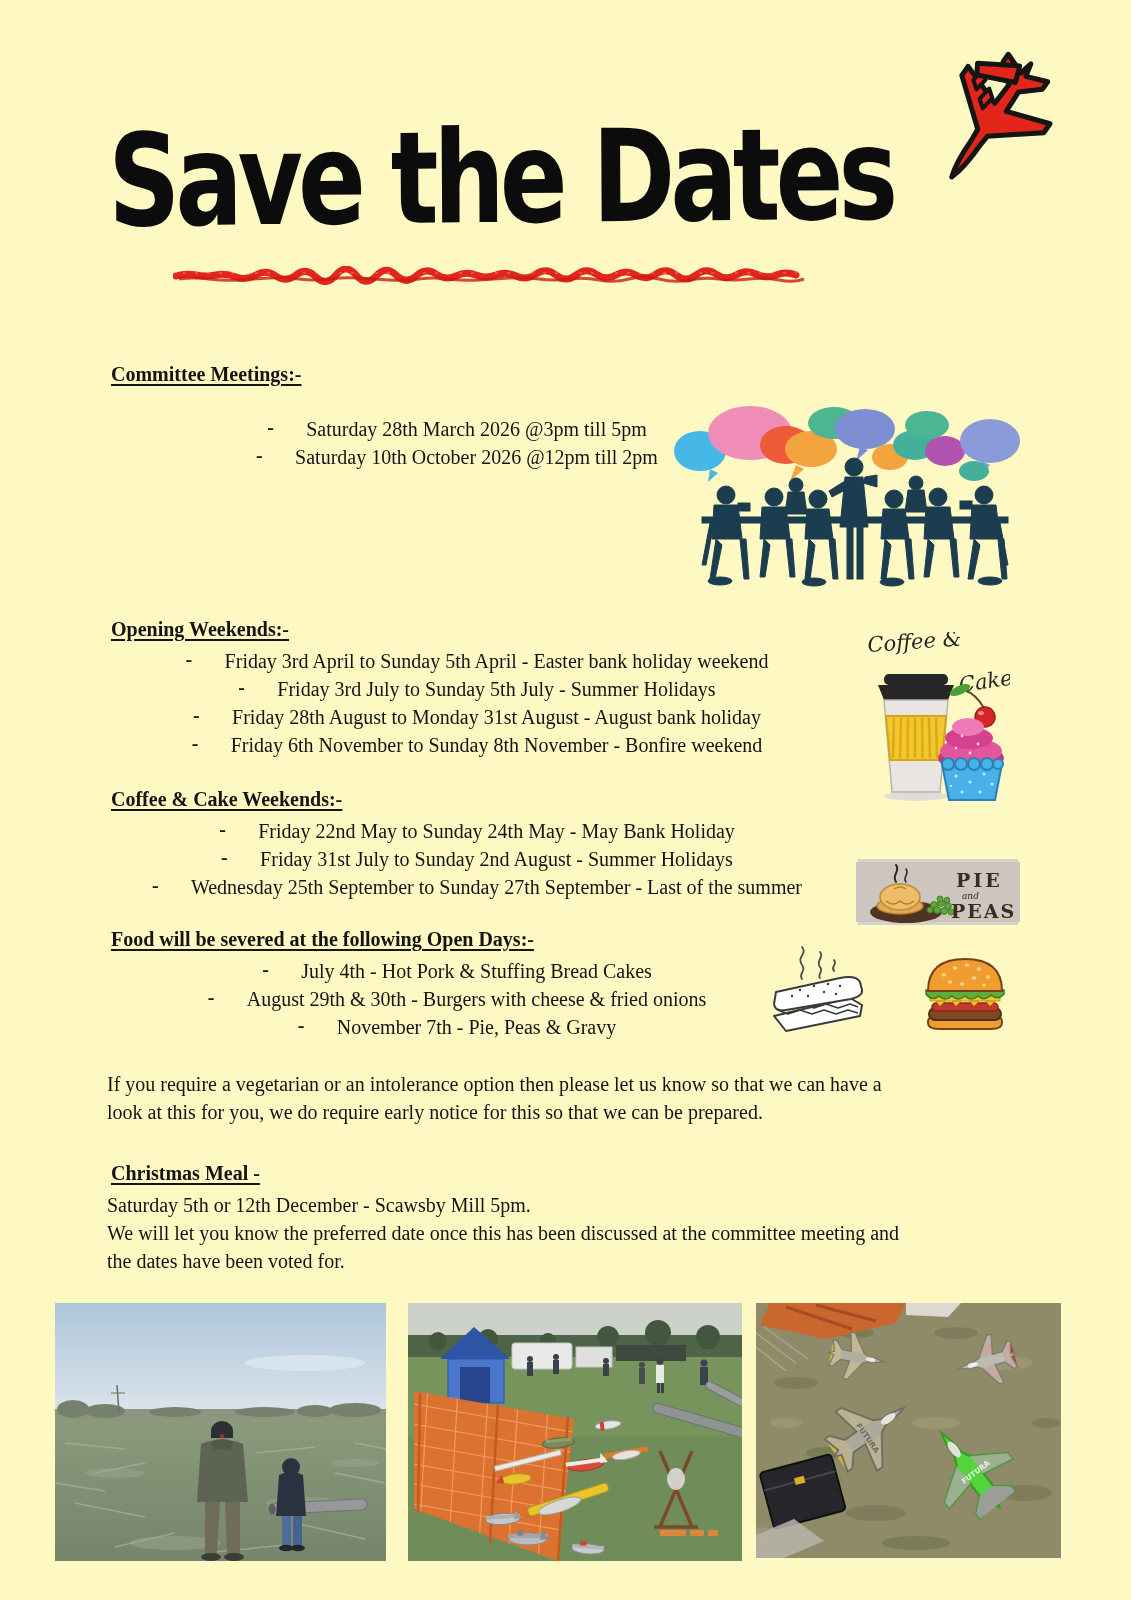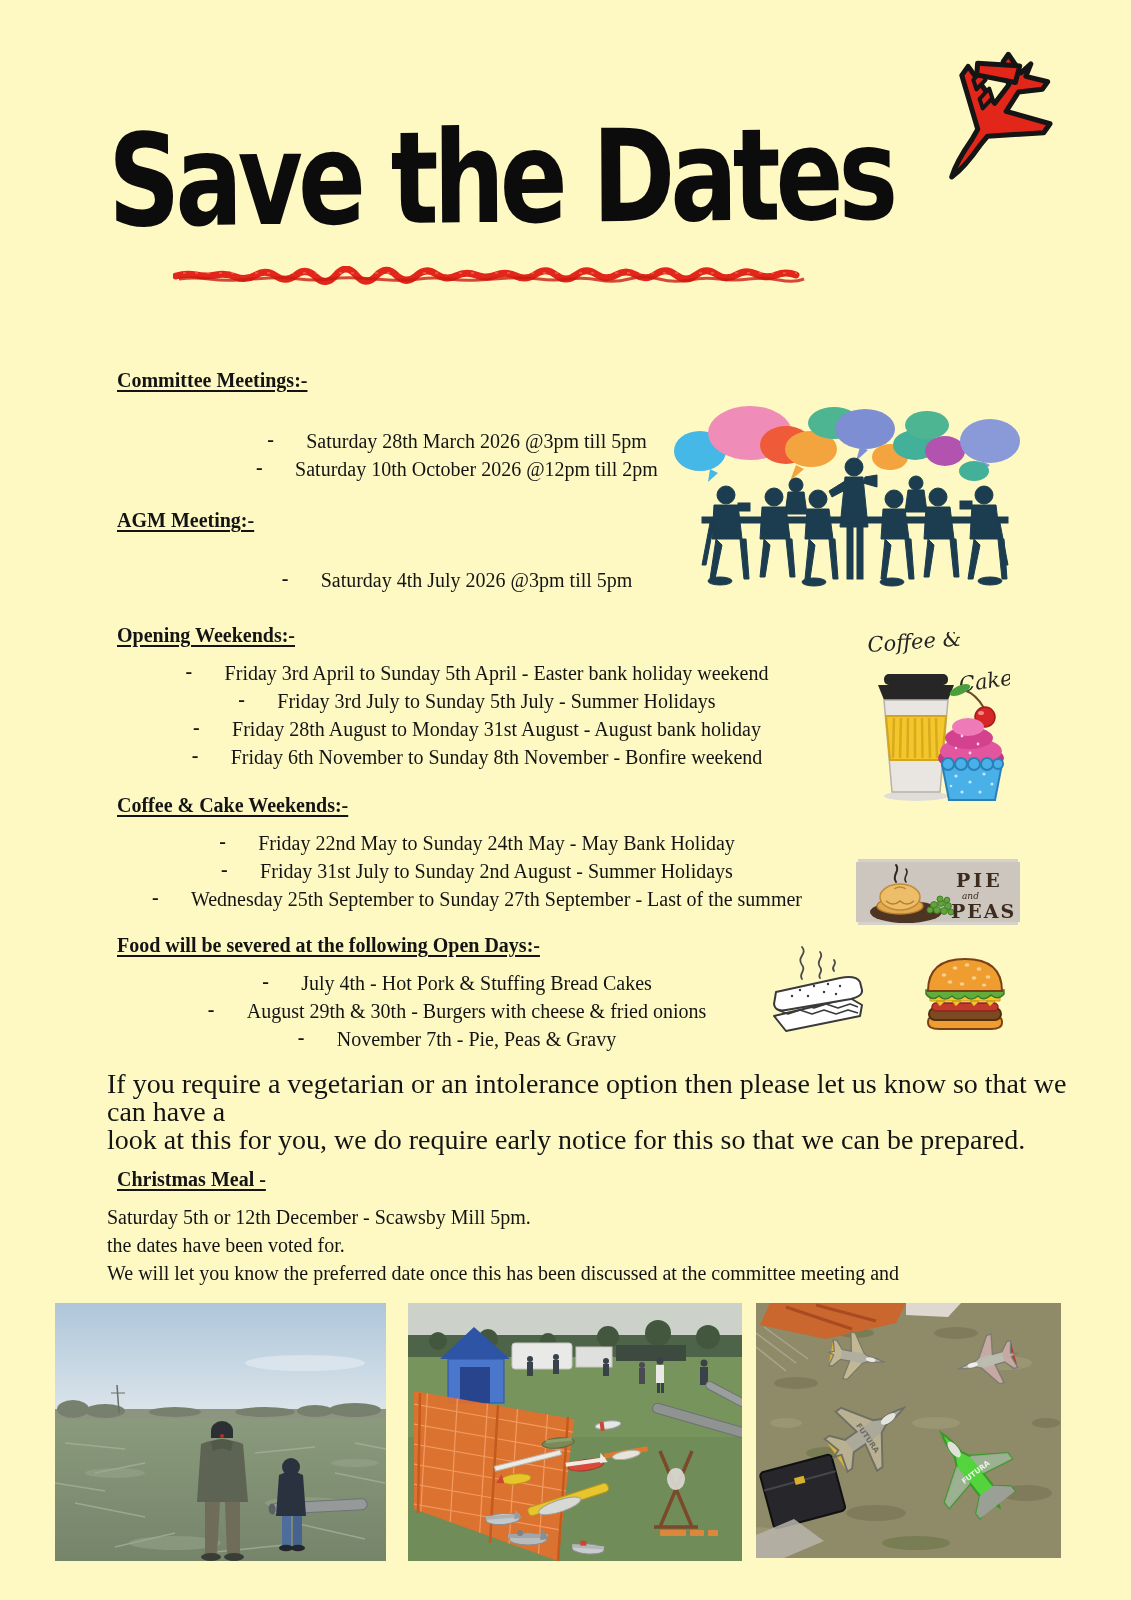--- a/index.html
+++ b/index.html
@@ -10,26 +10,26 @@
   .title{position:absolute;left:108px;top:118px;margin:0;
          font-family:"DejaVu Sans",sans-serif;font-weight:800;font-size:100px;
          letter-spacing:-5px;line-height:1;white-space:nowrap;color:#0c0c0c;
          transform:scaleY(1.28) rotate(-0.4deg);transform-origin:left top;}
 
   .plane-wrap{position:absolute;left:893px;top:22px;width:196px;height:190px;}
   .scribble-wrap{position:absolute;left:173px;top:266px;width:634px;height:20px;}
 
   
   .sec{position:absolute;left:107px;font-size:20px;line-height:28px;}
-  .sec h2{margin:10px;font-size:20px;line-height:28px;font-weight:700;
+  .sec h2{margin:4px;font-size:20px;line-height:28px;font-weight:700;
           text-decoration:underline;text-underline-offset:3px;}
   .gap23{height:23px}.gap22{height:22px}
   .bullet{display:flex;justify-content:center;}
   .bullet::before{content:"-";width:39px;flex:none;font-weight:700;transform:translateY(-2px);}
-  .para{position:absolute;left:107px;font-size:28px;line-height:28px;}
+  .para{position:absolute;left:107px;font-size:20px;line-height:28px;}
 
   
   .ill{position:absolute;}
   .photo{position:absolute;top:1303px;height:258px;overflow:hidden;background:#e8e8e8;}
   svg{display:block}
   .script-word{font-family:"DejaVu Serif",serif;font-style:italic;}
 </style>
 </head>
 <body>
 
@@ -60,27 +60,20 @@
     <h2>Committee Meetings:-</h2>
     <div class="gap23"></div>
     <div class="bullet">
         <span>Saturday 28th March 2026 @3pm till 5pm</span>
       </div>
     <div class="bullet">
         <span>Saturday 10th October 2026 @12pm till 2pm</span>
       </div>
   </section>
 
-  <section class="sec" style="top:496px;width:700px">
-    <h2>AGM Meeting:-</h2>
-    <div class="gap22"></div>
-    <div class="bullet">
-        <span>Saturday 4th July 2026 @3pm till 5pm</span>
-      </div>
-  </section>
 
   <section class="sec" style="top:611px;width:740px">
     <h2>Opening Weekends:-</h2>
     <div class="bullet">
         <span>Friday 3rd April to Sunday 5th April - Easter bank holiday weekend</span>
       </div>
     <div class="bullet">
         <span>Friday 3rd July to Sunday 5th July - Summer Holidays</span>
       </div>
     <div class="bullet">
@@ -118,22 +111,22 @@
   </section>
 
   <div class="para" style="top:1070px;width:1000px">
     <div>If you require a vegetarian or an intolerance option then please let us know so that we can have a</div>
     <div>look at this for you, we do require early notice for this so that we can be prepared.</div>
   </div>
 
   <section class="sec" style="top:1155px;width:1000px">
     <h2>Christmas Meal -</h2>
     <div>Saturday 5th or 12th December - Scawsby Mill 5pm.</div>
+    <div>We will let you know the preferred date once this has been discussed at the committee meeting and</div>
     <div>the dates have been voted for.</div>
-    <div>We will let you know the preferred date once this has been discussed at the committee meeting and</div>
   </section>
 
   <div class="ill" style="left:668px;top:393px;width:372px;height:200px">
     <svg width="372" height="200" viewBox="0 0 372 200">
 
       <g>
         <ellipse cx="32" cy="58" rx="26" ry="20" fill="#45b8e8"></ellipse>
         <ellipse cx="82" cy="40" rx="42" ry="27" fill="#f08cb8"></ellipse>
         <ellipse cx="118" cy="52" rx="26" ry="19" fill="#ef5b38"></ellipse>
         <ellipse cx="143" cy="56" rx="26" ry="18" fill="#f4a43e"></ellipse>

